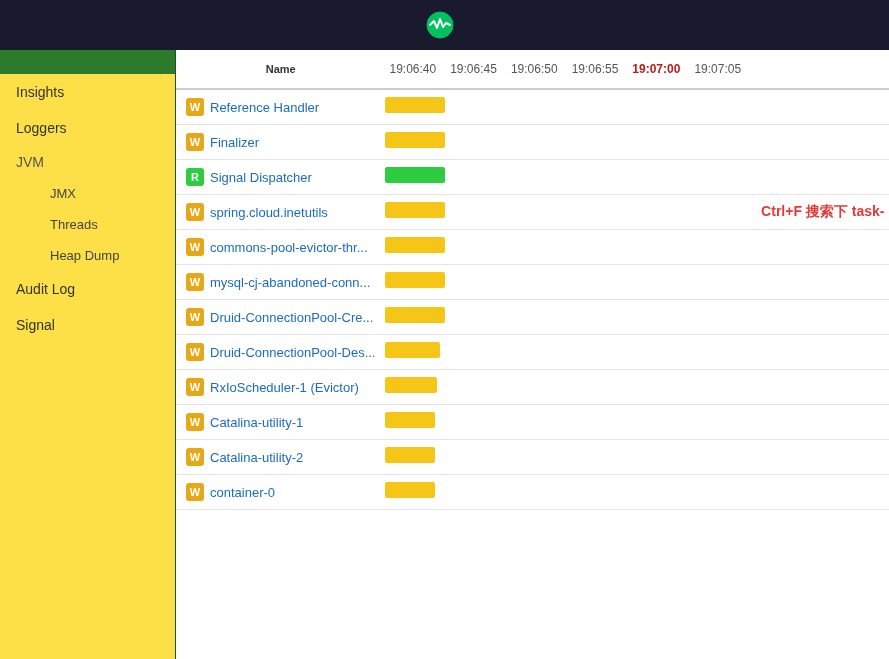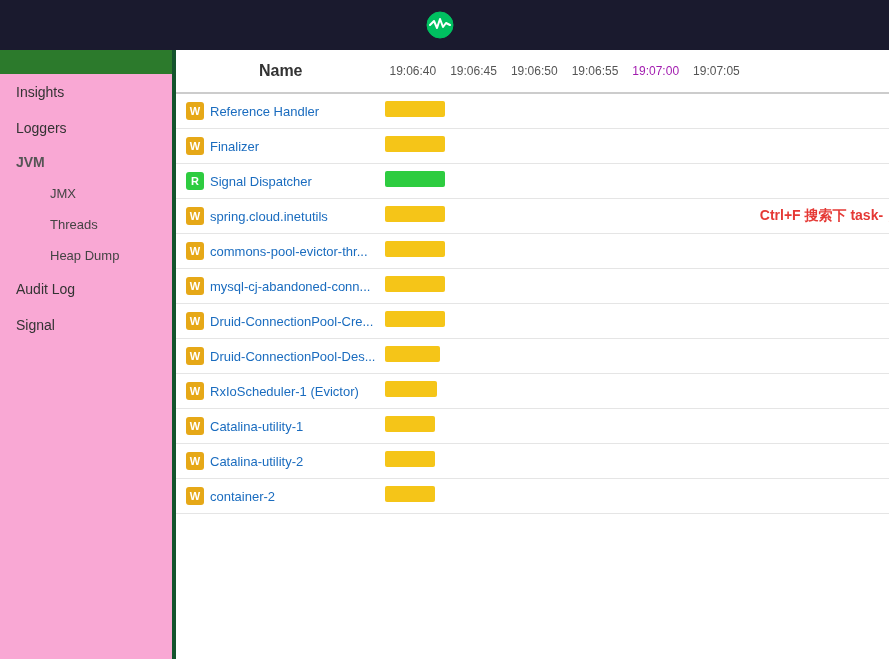--- a/index.html
+++ b/index.html
@@ -28,22 +28,22 @@
     
     .main-layout {
       display: flex;
       flex: 1;
       overflow: hidden;
     }
 
     
     .sidebar {
       width: 176px;
-      background: #f9a8d4;
-      border-right: 4px solid #14532d;
+      background: #fde047;
+      border-right: 1px solid #14532d;
       display: flex;
       flex-direction: column;
       overflow-y: auto;
     }
     .sidebar-app-info {
       background: #2c7a2c;
       color: #fff;
       padding: 12px 14px;
       text-align: center;
     }
@@ -65,21 +65,21 @@
       padding: 8px 16px 8px 30px;
       cursor: pointer;
       color: #444;
       font-size: 13px;
       margin-left: 20px;
     }
     .sidebar-section-header {
       padding: 8px 16px;
       color: #555;
       font-size: 14px;
-      font-weight: bold;
+      font-weight: normal;
       cursor: pointer;
     }
 
     
     .content-area {
       flex: 1;
       overflow: auto;
       padding: 0;
     }
 
@@ -89,21 +89,21 @@
       border-collapse: collapse;
     }
     .threads-table th, .threads-table td {
       border-bottom: 1px solid #e5e5e5;
       padding: 8px 10px;
       vertical-align: middle;
     }
     .threads-table thead th {
       font-weight: bold;
       color: #333;
-      font-size: 16px;
+      font-size: 11px;
       background: #fff;
       border-bottom: 2px solid #ccc;
       white-space: nowrap;
       padding-top: 12px;
       padding-bottom: 12px;
     }
 
     .name-col { width: 240px; }
 
     
@@ -175,21 +175,21 @@
 
   <div class="content-area">
     <table class="threads-table">
       <thead>
         <tr>
           <th class="name-col">Name</th>
           <th style="font-size:12px;font-weight:normal;color:#555;text-align:left;padding-left:4px;width:70px;">19:06:40</th>
           <th style="font-size:12px;font-weight:normal;color:#555;text-align:left;padding-left:4px;width:65px;">19:06:45</th>
           <th style="font-size:12px;font-weight:normal;color:#555;text-align:left;padding-left:4px;width:65px;">19:06:50</th>
           <th style="font-size:12px;font-weight:normal;color:#555;text-align:left;padding-left:4px;width:65px;">19:06:55</th>
-          <th style="font-size:12px;font-weight:normal;color:#a21caf;text-align:center;padding-left:4px;width:65px;">19:07:00</th>
+          <th style="font-size:12px;font-weight:bold;color:#b91c1c;text-align:center;padding-left:4px;width:65px;">19:07:00</th>
           <th style="font-size:12px;font-weight:normal;color:#555;text-align:left;padding-left:4px;width:65px;">19:07:05</th>
           <th style="width:300px;"></th>
         </tr>
       </thead>
       <tbody id="threads-tbody">
       <tr>
             <td>
     <div class="thread-name-cell">
       <span class="thread-badge badge-w">W</span>
       <span class="thread-label">Reference Handler</span>
@@ -339,21 +339,21 @@
               <div style="position: relative; height: 32px;">
                 <div class="timeline-bar bar-yellow" style="left: 0px; width: 50px;"></div>
               </div>
             </td>
             <td></td>
           </tr>
           <tr>
             <td>
     <div class="thread-name-cell">
       <span class="thread-badge badge-w">W</span>
-      <span class="thread-label">container-2</span>
+      <span class="thread-label">container-0</span>
     </div>
   </td>
             <td colspan="6" style="padding: 0px; position: relative; height: 32px;">
               <div style="position: relative; height: 32px;">
                 <div class="timeline-bar bar-yellow" style="left: 0px; width: 50px;"></div>
               </div>
             </td>
             <td></td>
           </tr>
         </tbody>

